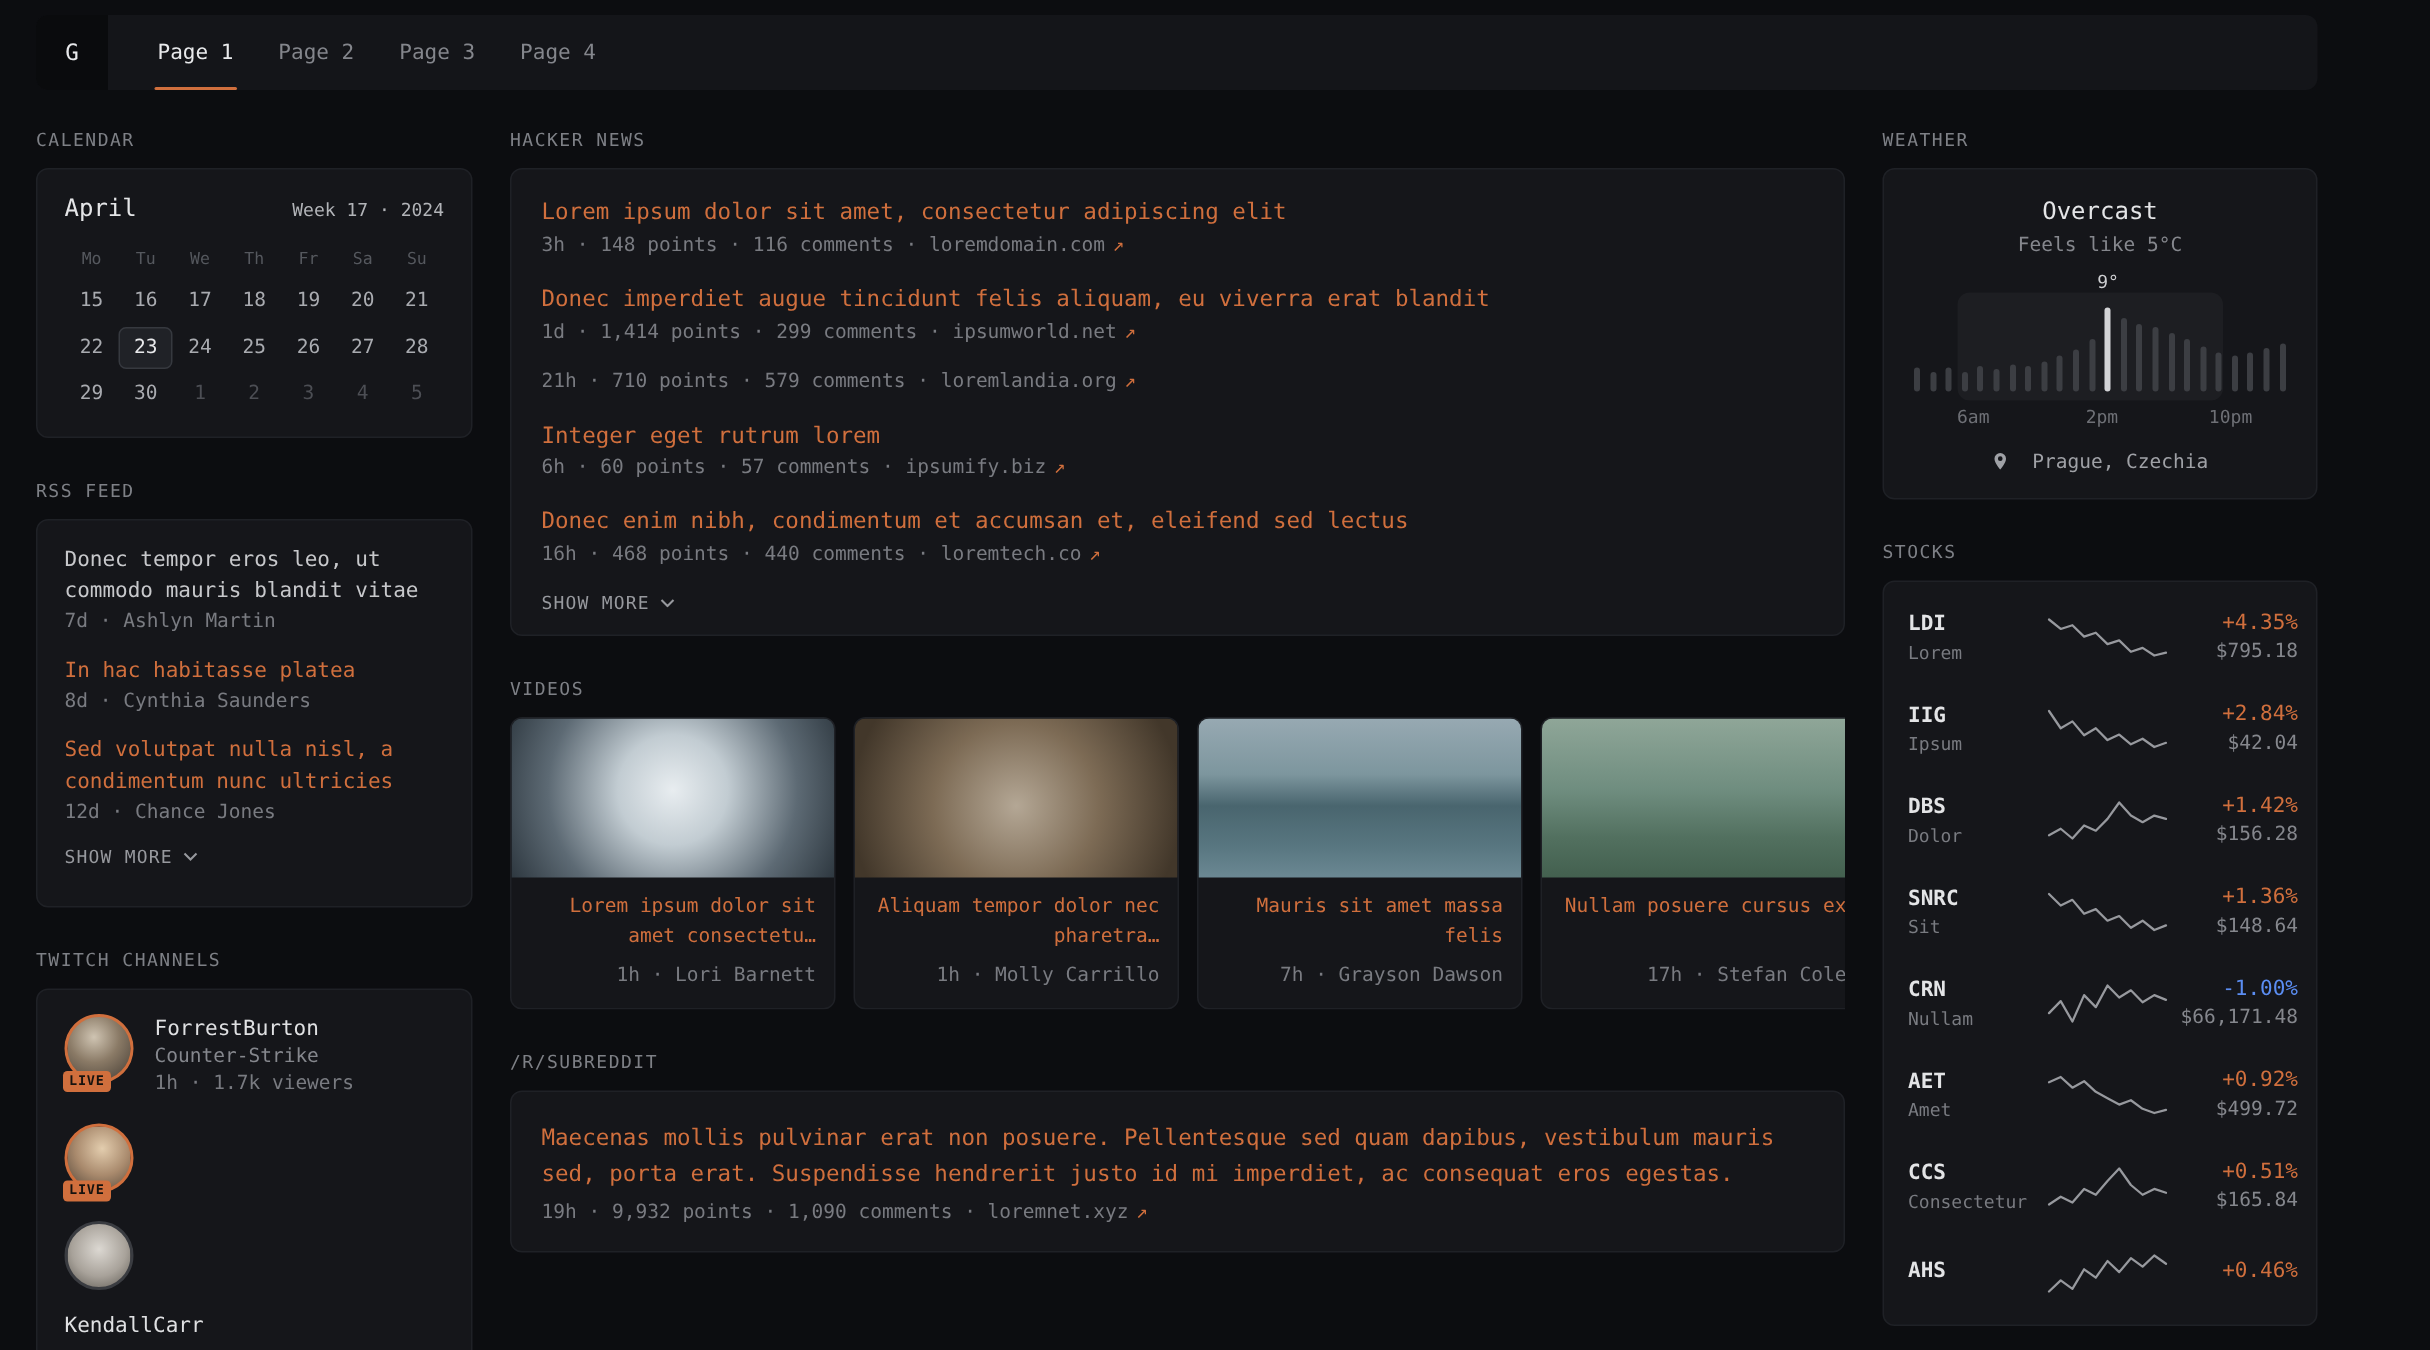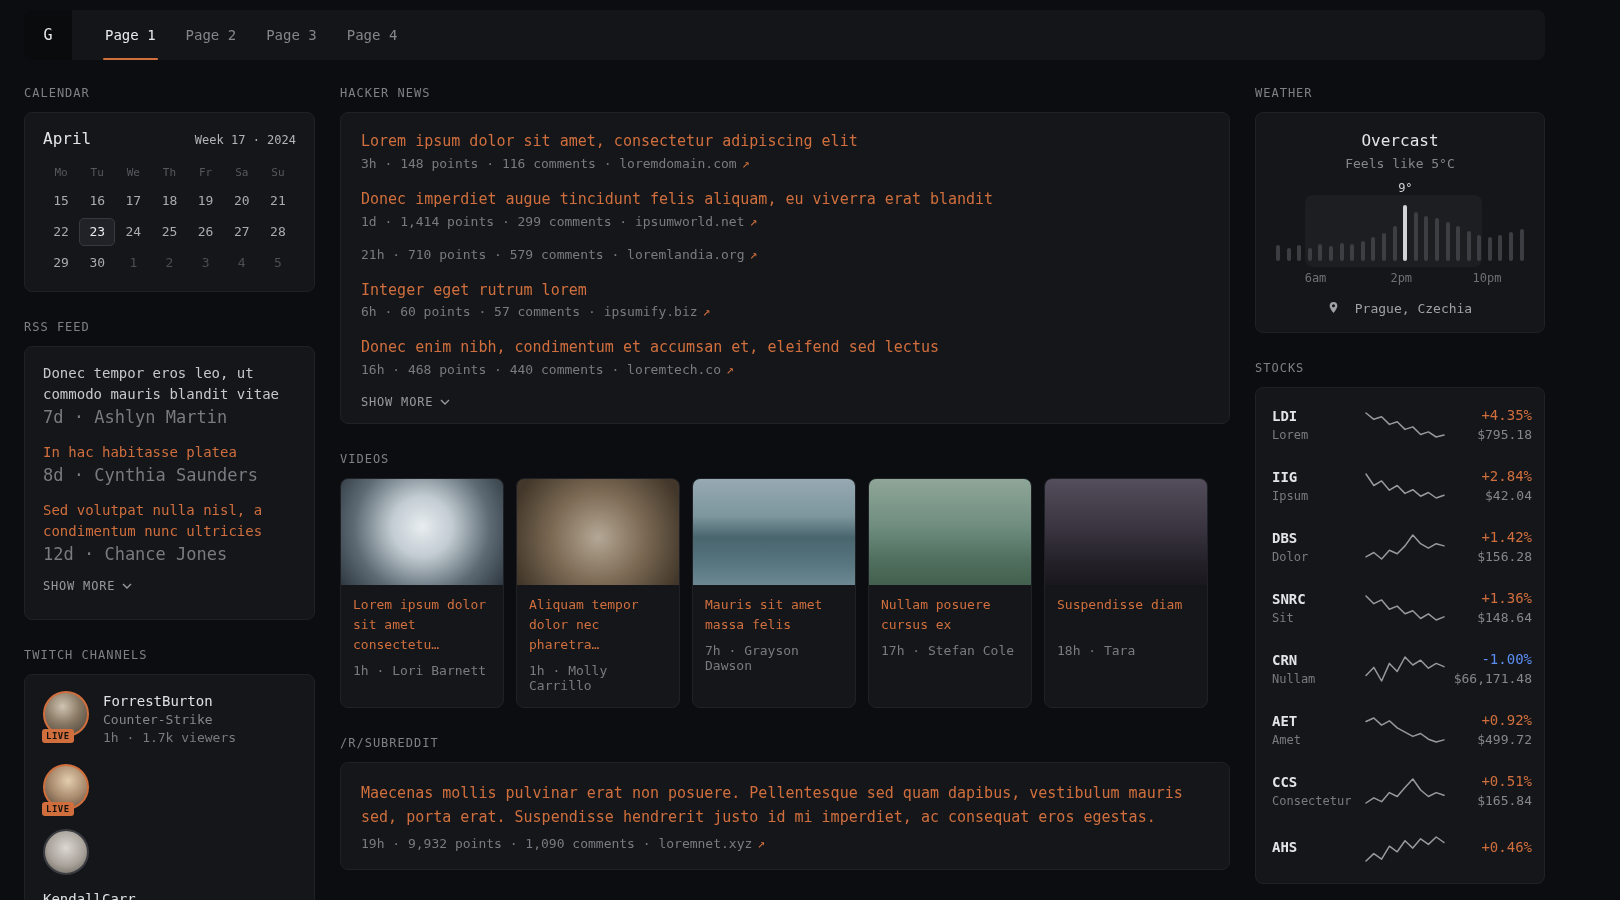--- a/index.html
+++ b/index.html
@@ -53,21 +53,21 @@
   .cal-cell{height:28px;line-height:28px;}
   .cal-cell.sel{background:#202227;border:1px solid #36393f;border-radius:5px;
     line-height:26px;color:#e8e9eb;}
   .cal-cell.dim{color:#4c4e54;}
 
   
   .rss-card{padding:16px 18px 26px;}
   .rss-item{margin-bottom:15px;}
   .rss-title{font-size:14px;line-height:1.5;color:#c7c8cb;}
   .rss-item[data-hl="true"] .rss-title{color:var(--accent);}
-  .rss-meta{font-size:17px;color:var(--muted);margin-top:2px;}
+  .rss-meta{font-size:13px;color:var(--muted);margin-top:2px;}
 
   
   .twitch-card{padding:16px 18px;}
   .tw-item{display:flex;gap:14px;margin-bottom:19px;align-items:flex-start;}
   .tw-item:last-child{margin-bottom:0;flex-direction:column;}
   .tw-avatar-wrap{position:relative;flex:none;width:46px;height:46px;}
   .tw-avatar{width:46px;height:46px;border-radius:50%;border:2px solid #3a3c41;}
   .tw-item[data-live="true"] .tw-avatar{border-color:var(--accent);}
   .tw-live{position:absolute;left:-1px;bottom:-6px;background:var(--accent);color:#16130f;
     font-size:9px;font-weight:bold;letter-spacing:.5px;padding:2px 4px;border-radius:3px;display:none;}
@@ -80,22 +80,22 @@
   .tw-item:nth-child(3) .tw-avatar{background:radial-gradient(circle at 50% 40%,#dcd8d2 0%,#a8a29a 55%,#5c5851 100%);}
 
   
   .hn-card{padding:18px 20px 14px;}
   .hn-item{margin-bottom:18px;}
   .hn-title{font-size:15px;color:var(--accent);line-height:1.45;}
   .hn-meta{font-size:13px;color:var(--muted);margin-top:3px;}
 
   
   .videos-row{display:flex;gap:12px;overflow:hidden;}
-  .video-card{flex:none;width:164px;background:var(--card);border:1px solid var(--border);
-    border-radius:8px;overflow:hidden;}
+  .video-card{flex:none;width:217px;background:var(--card);border:1px solid var(--border);
+    border-radius:8px;overflow:hidden;text-align:right;}
   .thumb{height:106px;}
   .video-card:nth-child(1) .thumb{background:radial-gradient(circle at 50% 45%,#e8edf0 0%,#c2ccd2 30%,#5d6a74 68%,#2e3840 100%);}
   .video-card:nth-child(2) .thumb{background:radial-gradient(circle at 50% 55%,#b4a795 0%,#7d6b55 45%,#42372a 90%);}
   .video-card:nth-child(3) .thumb{background:linear-gradient(180deg,#97a9b2 0%,#7d969e 35%,#49656e 55%,#587680 80%,#6b8893 100%);}
   .video-card:nth-child(4) .thumb{background:linear-gradient(180deg,#8fa698 0%,#6f8d7f 45%,#52705f 75%,#43604f 100%);}
   .video-card:nth-child(5) .thumb{background:linear-gradient(180deg,#544d5c 0%,#3a3540 45%,#232028 80%,#1a181d 100%);}
   .video-body{padding:10px 12px 14px;}
   .video-title{font-size:13px;line-height:1.55;color:var(--accent);min-height:40px;}
   .video-meta{font-size:13px;color:var(--muted);margin-top:8px;}
 

